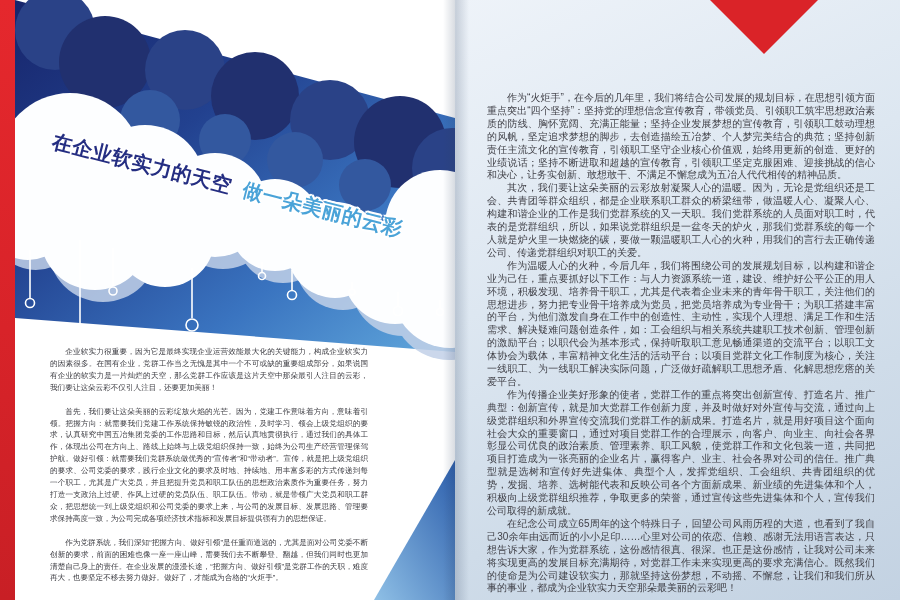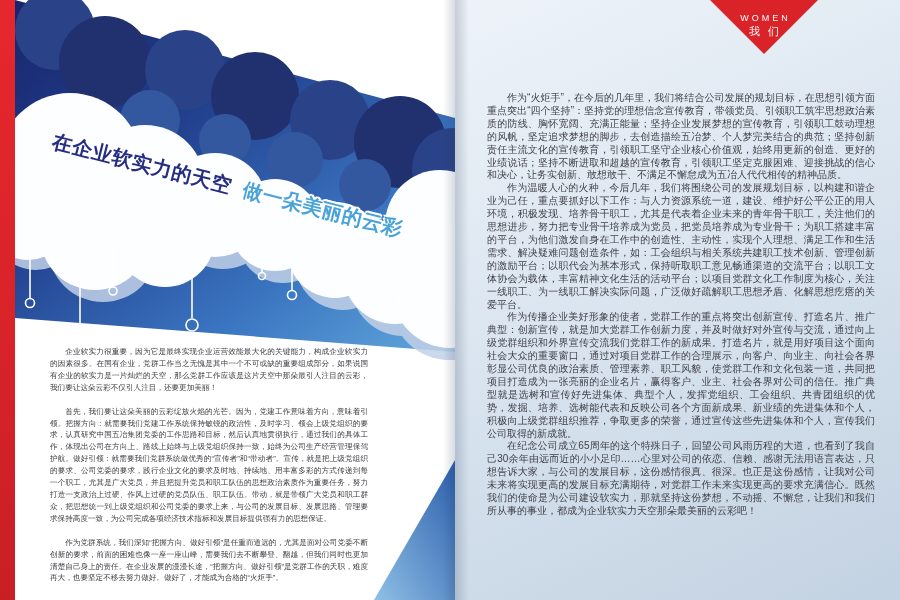--- a/index.html
+++ b/index.html
@@ -150,27 +150,24 @@
     <div class="left-body">
       <p>企业软实力很重要，因为它是最终实现企业运营效能最大化的关键能力，构成企业软实力的因素很多。在国有企业，党群工作当之无愧是其中一个不可或缺的重要组成部分，如果说国有企业的软实力是一片灿烂的天空，那么党群工作应该是这片天空中那朵最引人注目的云彩，我们要让这朵云彩不仅引人注目，还要更加美丽！</p>
       <p>首先，我们要让这朵美丽的云彩绽放火焰的光芒。因为，党建工作意味着方向，意味着引领。把握方向：就需要我们党建工作系统保持敏锐的政治性，及时学习、领会上级党组织的要求，认真研究中国五冶集团党委的工作思路和目标，然后认真地贯彻执行，通过我们的具体工作，体现出公司在方向上、路线上始终与上级党组织保持一致，始终为公司生产经营管理保驾护航。做好引领：就需要我们党群系统做优秀的“宣传者”和“带动者”。宣传，就是把上级党组织的要求、公司党委的要求，践行企业文化的要求及时地、持续地、用丰富多彩的方式传递到每一个职工，尤其是广大党员，并且把提升党员和职工队伍的思想政治素质作为重要任务，努力打造一支政治上过硬、作风上过硬的党员队伍、职工队伍。带动，就是带领广大党员和职工群众，把思想统一到上级党组织和公司党委的要求上来，与公司的发展目标、发展思路、管理要求保持高度一致，为公司完成各项经济技术指标和发展目标提供强有力的思想保证。</p>
       <p>作为党群系统，我们深知“把握方向、做好引领”是任重而道远的，尤其是面对公司党委不断创新的要求，前面的困难也像一座一座山峰，需要我们去不断攀登、翻越，但我们同时也更加清楚自己身上的责任。在企业发展的漫漫长途，“把握方向、做好引领”是党群工作的天职，难度再大，也要坚定不移去努力做好。做好了，才能成为合格的“火炬手”。</p>
     </div>
   </div>
 
   <div class="right-page">
 
     <div class="corner-triangle"></div>
-    <div class="corner-text">
-      <div class="corner-en">WOMEN</div>
-      <div class="corner-zh">我们</div>
-    </div>
 
     <div class="right-body">
       <p>作为“火炬手”，在今后的几年里，我们将结合公司发展的规划目标，在思想引领方面重点突出“四个坚持”：坚持党的理想信念宣传教育，带领党员、引领职工筑牢思想政治素质的防线、胸怀宽阔、充满正能量；坚持企业发展梦想的宣传教育，引领职工鼓动理想的风帆，坚定追求梦想的脚步，去创造描绘五冶梦、个人梦完美结合的典范；坚持创新责任主流文化的宣传教育，引领职工坚守企业核心价值观，始终用更新的创造、更好的业绩说话；坚持不断进取和超越的宣传教育，引领职工坚定克服困难、迎接挑战的信心和决心，让务实创新、敢想敢干、不满足不懈怠成为五冶人代代相传的精神品质。</p>
+      <p>其次，我们要让这朵美丽的云彩放射凝聚人心的温暖。因为，无论是党组织还是工会、共青团等群众组织，都是企业联系职工群众的桥梁纽带，做温暖人心、凝聚人心、构建和谐企业的工作是我们党群系统的又一天职。我们党群系统的人员面对职工时，代表的是党群组织，所以，如果说党群组织是一盆冬天的炉火，那我们党群系统的每一个人就是炉火里一块燃烧的碳，要做一颗温暖职工人心的火种，用我们的言行去正确传递公司、传递党群组织对职工的关爱。</p>
       <p>作为温暖人心的火种，今后几年，我们将围绕公司的发展规划目标，以构建和谐企业为己任，重点要抓好以下工作：与人力资源系统一道，建设、维护好公平公正的用人环境，积极发现、培养骨干职工，尤其是代表着企业未来的青年骨干职工，关注他们的思想进步，努力把专业骨干培养成为党员，把党员培养成为专业骨干；为职工搭建丰富的平台，为他们激发自身在工作中的创造性、主动性，实现个人理想、满足工作和生活需求、解决疑难问题创造条件，如：工会组织与相关系统共建职工技术创新、管理创新的激励平台；以职代会为基本形式，保持听取职工意见畅通渠道的交流平台；以职工文体协会为载体，丰富精神文化生活的活动平台；以项目党群文化工作制度为核心，关注一线职工、为一线职工解决实际问题，广泛做好疏解职工思想矛盾、化解思想疙瘩的关爱平台。</p>
       <p>作为传播企业美好形象的使者，党群工作的重点将突出创新宣传、打造名片、推广典型：创新宣传，就是加大党群工作创新力度，并及时做好对外宣传与交流，通过向上级党群组织和外界宣传交流我们党群工作的新成果。打造名片，就是用好项目这个面向社会大众的重要窗口，通过对项目党群工作的合理展示，向客户、向业主、向社会各界彰显公司优良的政治素质、管理素养、职工风貌，使党群工作和文化包装一道，共同把项目打造成为一张亮丽的企业名片，赢得客户、业主、社会各界对公司的信任。推广典型就是选树和宣传好先进集体、典型个人，发挥党组织、工会组织、共青团组织的优势，发掘、培养、选树能代表和反映公司各个方面新成果、新业绩的先进集体和个人，积极向上级党群组织推荐，争取更多的荣誉，通过宣传这些先进集体和个人，宣传我们公司取得的新成就。</p>
-      <p>在纪念公司成立65周年的这个特殊日子，回望公司风雨历程的大道，也看到了我自己30余年由远而近的小小足印……心里对公司的依恋、信赖、感谢无法用语言表达，只想告诉大家，与公司的发展目标，这份感情很真、很深。也正是这份感情，让我对公司未来将实现更高的发展目标充满期待，对党群工作未来实现更高的要求充满信心。既然我们的使命是为公司建设软实力，那就坚持这份梦想，不动摇、不懈怠，让我们和我们所从事的事业，都成为企业软实力天空那朵最美丽的云彩吧！</p>
+      <p>在纪念公司成立65周年的这个特殊日子，回望公司风雨历程的大道，也看到了我自己30余年由远而近的小小足印……心里对公司的依恋、信赖、感谢无法用语言表达，只想告诉大家，作为党群系统，这份感情很真、很深。也正是这份感情，让我对公司未来将实现更高的发展目标充满期待，对党群工作未来实现更高的要求充满信心。既然我们的使命是为公司建设软实力，那就坚持这份梦想，不动摇、不懈怠，让我们和我们所从事的事业，都成为企业软实力天空那朵最美丽的云彩吧！</p>
     </div>
   </div>
 
   <div class="gutter"></div>
 </div>
 
 </body></html>

